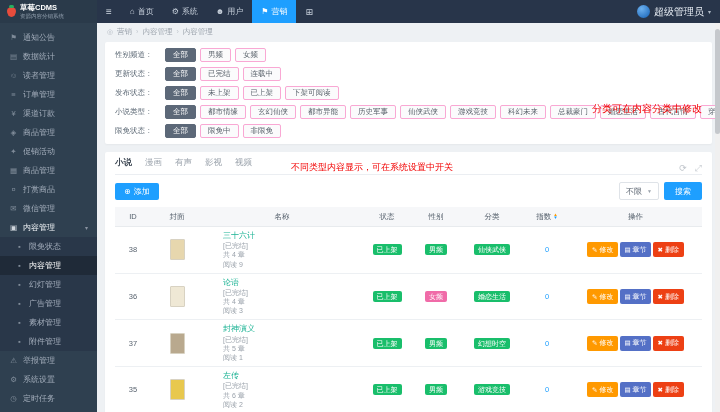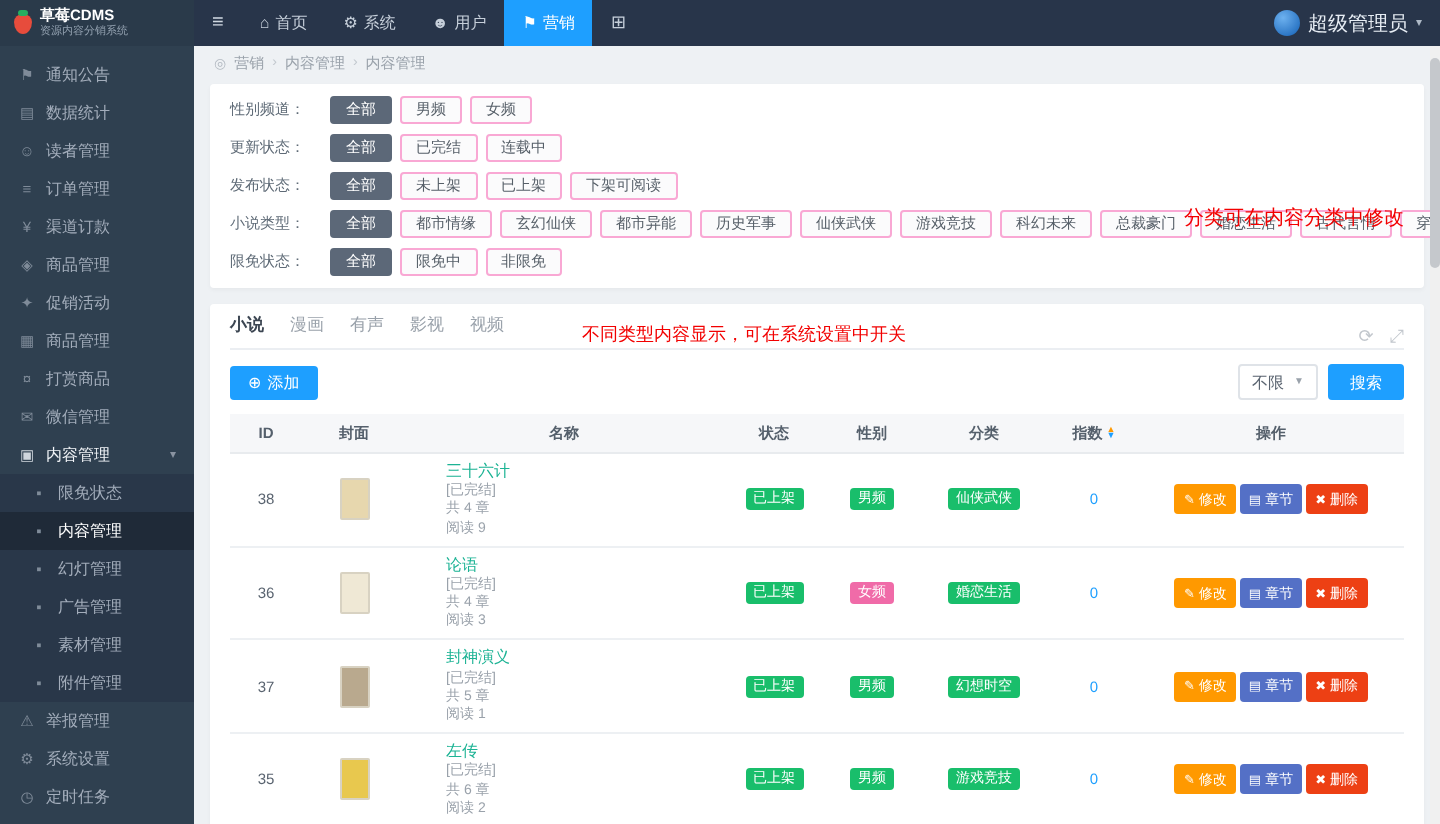--- a/index.html
+++ b/index.html
@@ -63,21 +63,21 @@
   .add-btn{display:inline-flex;align-items:center;gap:3px;background:var(--accent,#1e9fff);border:none;color:#fff;font-size:8px;padding:3px 9px;border-radius:2px;cursor:pointer;font-family:inherit}
   .plus{font-size:8px}
   .toolbar-right{margin-left:auto;display:flex;align-items:center;gap:5px}
   .select{display:flex;align-items:center;gap:5px;border:1px solid #dfe3e8;border-radius:2px;background:#fff;font-size:8px;color:#5a6470;padding:2.5px 6px;cursor:pointer}
   .sel-caret{font-size:5px;color:#9aa2ab}
   .search-input{border:1px solid #dfe3e8;border-radius:2px;font-size:7.5px;padding:3px 6px;width:108px;color:#444;font-family:inherit;outline:none;background:#fff}
   .search-input::placeholder{color:#bfc6cd}
   .search-btn{background:var(--accent,#1e9fff);border:none;color:#fff;font-size:8px;padding:3.5px 11px;border-radius:2px;cursor:pointer;font-family:inherit}
 
   .table{width:100%;border-collapse:collapse;table-layout:fixed}
-  th{background:#f6f7f9;font-size:7.5px;color:#55606c;font-weight:bold;padding:4.5px 2px;text-align:center;border-bottom:1px solid #e8ebee}
+  th{background:#f6f7f9;font-size:7.5px;color:#55606c;font-weight:normal;padding:4.5px 2px;text-align:center;border-bottom:1px solid #e8ebee}
   td{font-size:7.5px;color:#5a6470;text-align:center;padding:4px 2px;border-bottom:1px solid #edf0f3;vertical-align:middle}
   .sort{display:inline-flex;flex-direction:column;vertical-align:middle;margin-left:2px;line-height:.65}
   .s-up{font-size:4.5px;color:#ff9900}
   .s-dn{font-size:4.5px;color:var(--accent,#1e9fff)}
   .cover{width:15px;height:21px;margin:0 auto;border:1px solid #d8d2c2;border-radius:1px;cursor:pointer}
   .name-cell{text-align:left;padding-left:20px}
   .book-title{font-size:8px;color:#1cb394;cursor:pointer;line-height:1.3}
   .subline{font-size:7px;color:#9aa2ab;line-height:1.3}
   .tag{display:inline-block;font-size:7px;color:#fff;padding:1px 4px;border-radius:2px;line-height:1.3;white-space:nowrap}
   .tag.green{background:#19be6b}

